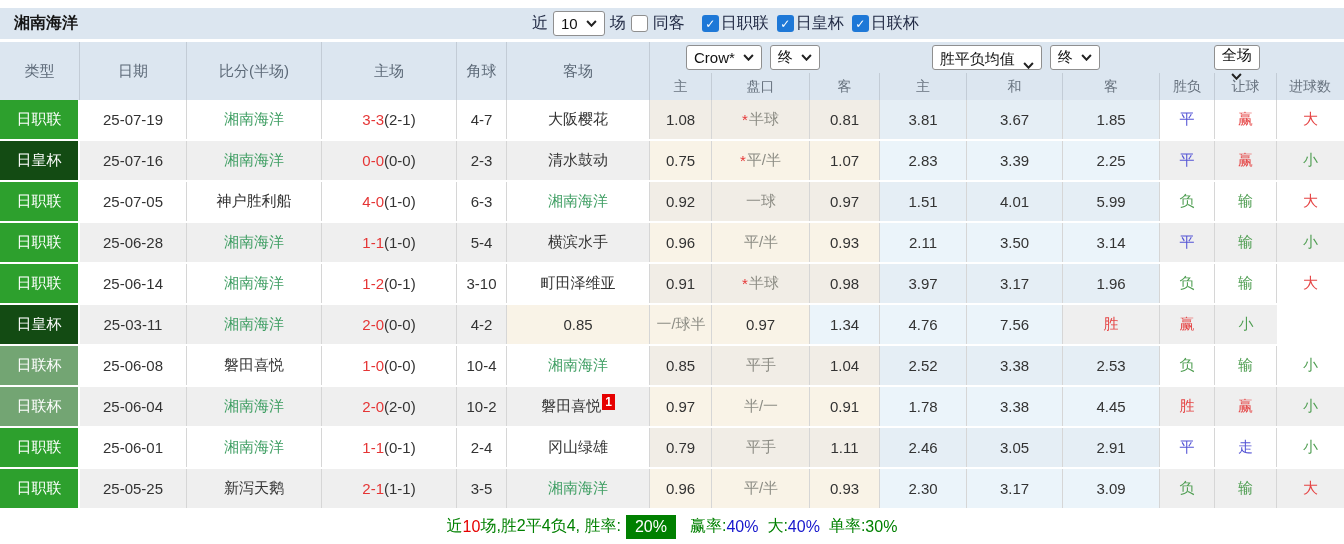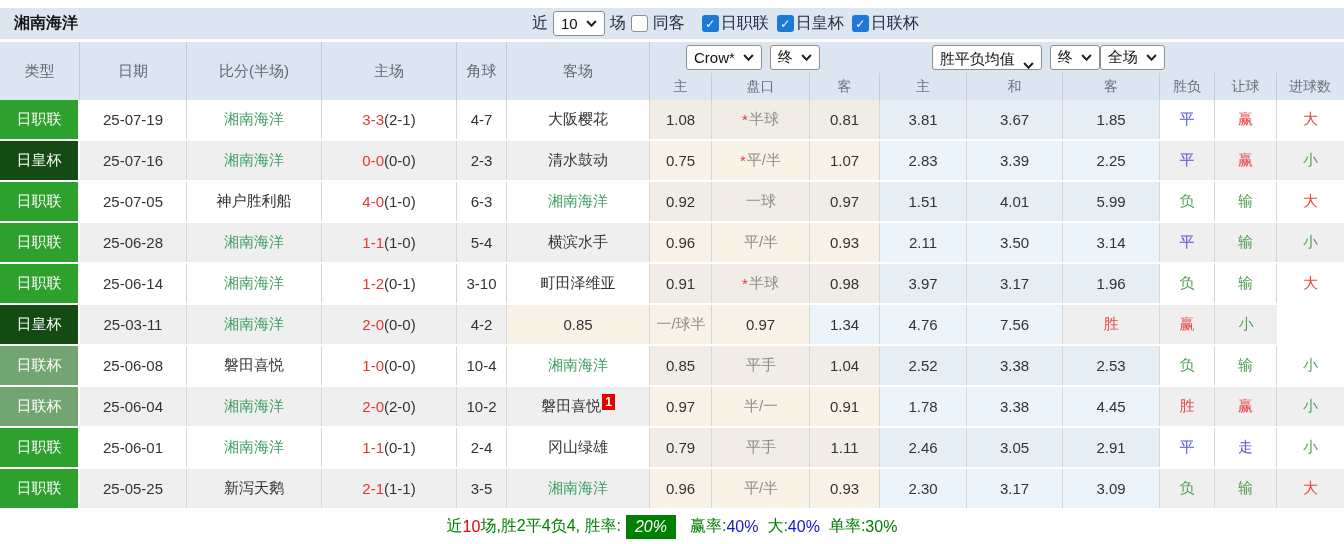--- a/index.html
+++ b/index.html
@@ -21,21 +21,21 @@
   .league-item{display:flex;align-items:center;gap:2px;margin-left:8px;}
   .league-item:first-child{margin-left:12px;}
   
   .header{margin-top:3px;height:58px;background:var(--header-bg);display:grid;grid-template-columns:80px 107px 135px 135px 50px 143px 694px;font-size:15px;color:#5d6a78;}
   .hcell{display:flex;align-items:center;justify-content:center;border-right:1px solid #c3ccd6;}
   .hright{display:flex;flex-direction:column;}
   .hselects{height:31px;display:flex;align-items:center;}
   .hsub{flex:1;display:grid;grid-template-columns:62px 98px 70px 87px 96px 97px 55px 62px 66px;font-size:14px;color:#68737f;}
   .hsub>div{display:flex;align-items:center;justify-content:center;border-right:1px solid #c3ccd6;}
   .hsub>div:last-child{border-right:none;}
-  .ml36{margin-left:36px;align-items:center;} .ml8{margin-left:8px;} .ml80{margin-left:112px;align-items:flex-end;} .ml114{}
+  .ml36{margin-left:36px;align-items:center;} .ml8{margin-left:8px;} .ml80{margin-left:112px;align-items:flex-end;} .ml114{margin-left:114px;flex-direction:column;}
   
   .row{display:grid;grid-template-columns:80px 107px 135px 135px 50px 143px 62px 98px 70px 87px 96px 97px 55px 62px 67px;height:41px;font-size:15px;}
   .cell{height:39px;display:flex;align-items:center;justify-content:center;border-right:1px solid #d6d6d6;box-sizing:border-box;}
   .cell:last-child{border-right:none;}
   .row.odd  .sec-left,.row.odd  .sec-right{background:#fff;}
   .row.even .sec-left,.row.even .sec-right{background:#efefef;}
   .row.odd  .sec-ah{background:#f1ede6;align-items:center;}
   .row.even .sec-ah{background:#f9f3e7;}
   .row.odd  .sec-eu{background:#e5eef5;}
   .row.even .sec-eu{background:#ebf4fa;}
@@ -51,21 +51,21 @@
   .v-ah-line{color:var(--handicap-text);}
   .badge{background:var(--badge-red);color:#fff;font-size:12px;font-weight:bold;line-height:16px;padding:0 3px;margin-left:1px;align-self:flex-start;margin-top:7px;}
   .c-red{color:var(--win);}
   .c-blue{color:var(--draw);}
   .c-green{color:var(--loss);}
   
   .summary{height:33px;display:flex;align-items:center;justify-content:center;font-size:16px;}
   .s-green{color:var(--summary-green);}
   .s-red{color:var(--badge-red);}
   .s-blue{color:var(--link-blue);}
-  .badge20{background:var(--summary-green);color:#fff;padding:3px 9px;margin:11px 5px;font-style:italic;}
+  .badge20{background:var(--summary-green);color:#fff;padding:3px 9px;margin:11px 5px;}
   .sp{width:9px;display:inline-block;}
 </style>
 </head>
 <body>
 
 <div class="topbar">
   <div class="team-title">湘南海洋</div>
   <div class="controls">
     <span class="lbl">近</span>
     <span class="sel">

